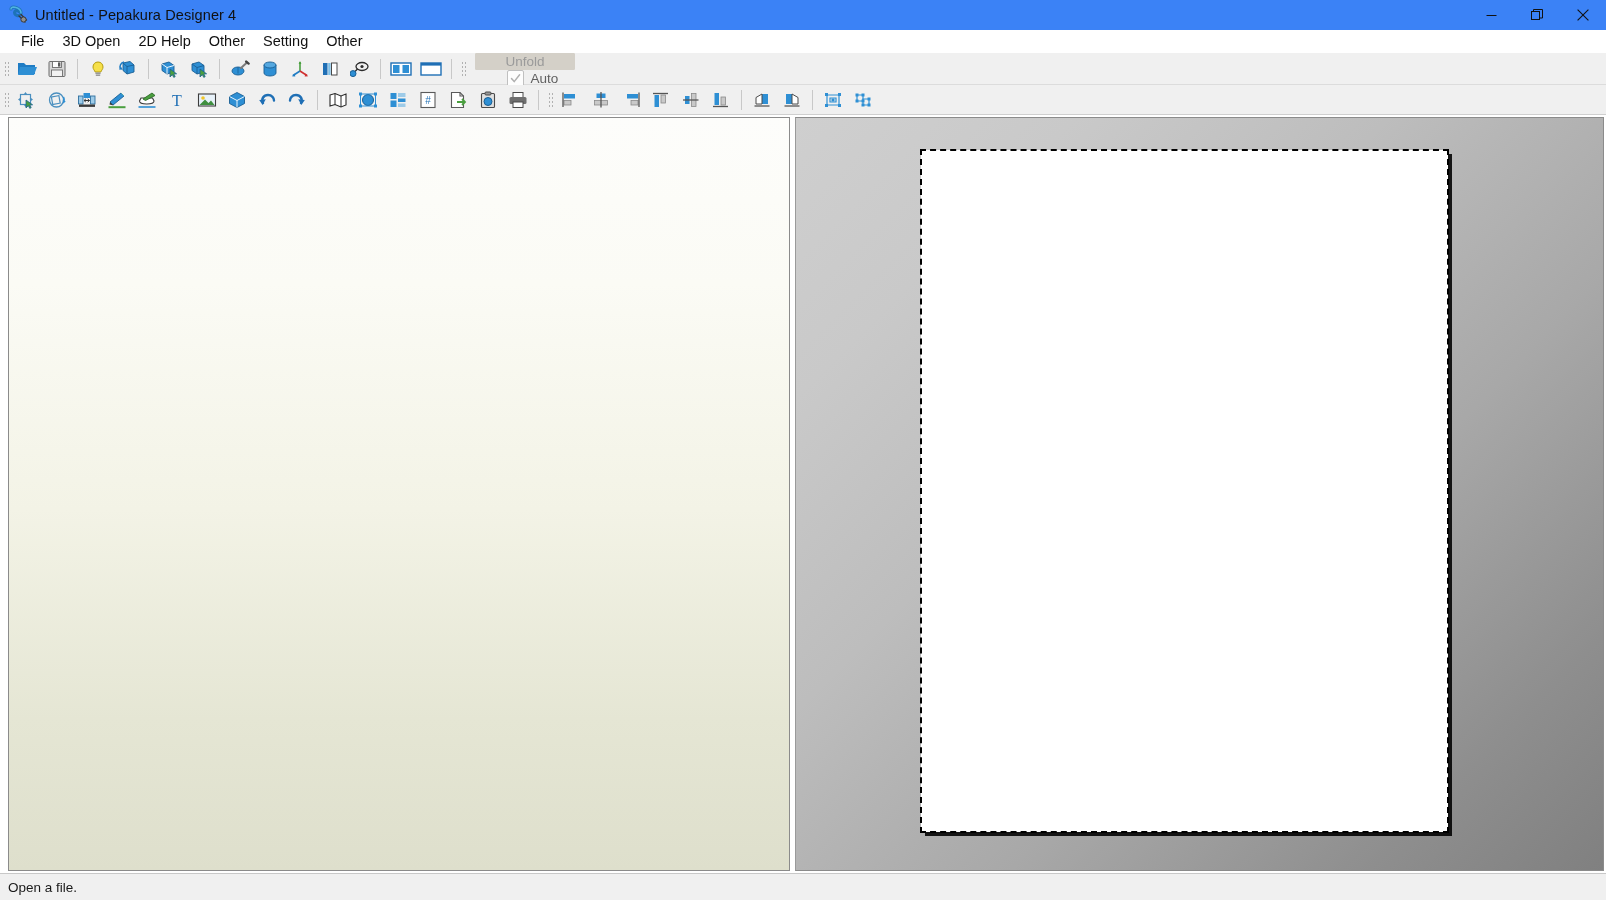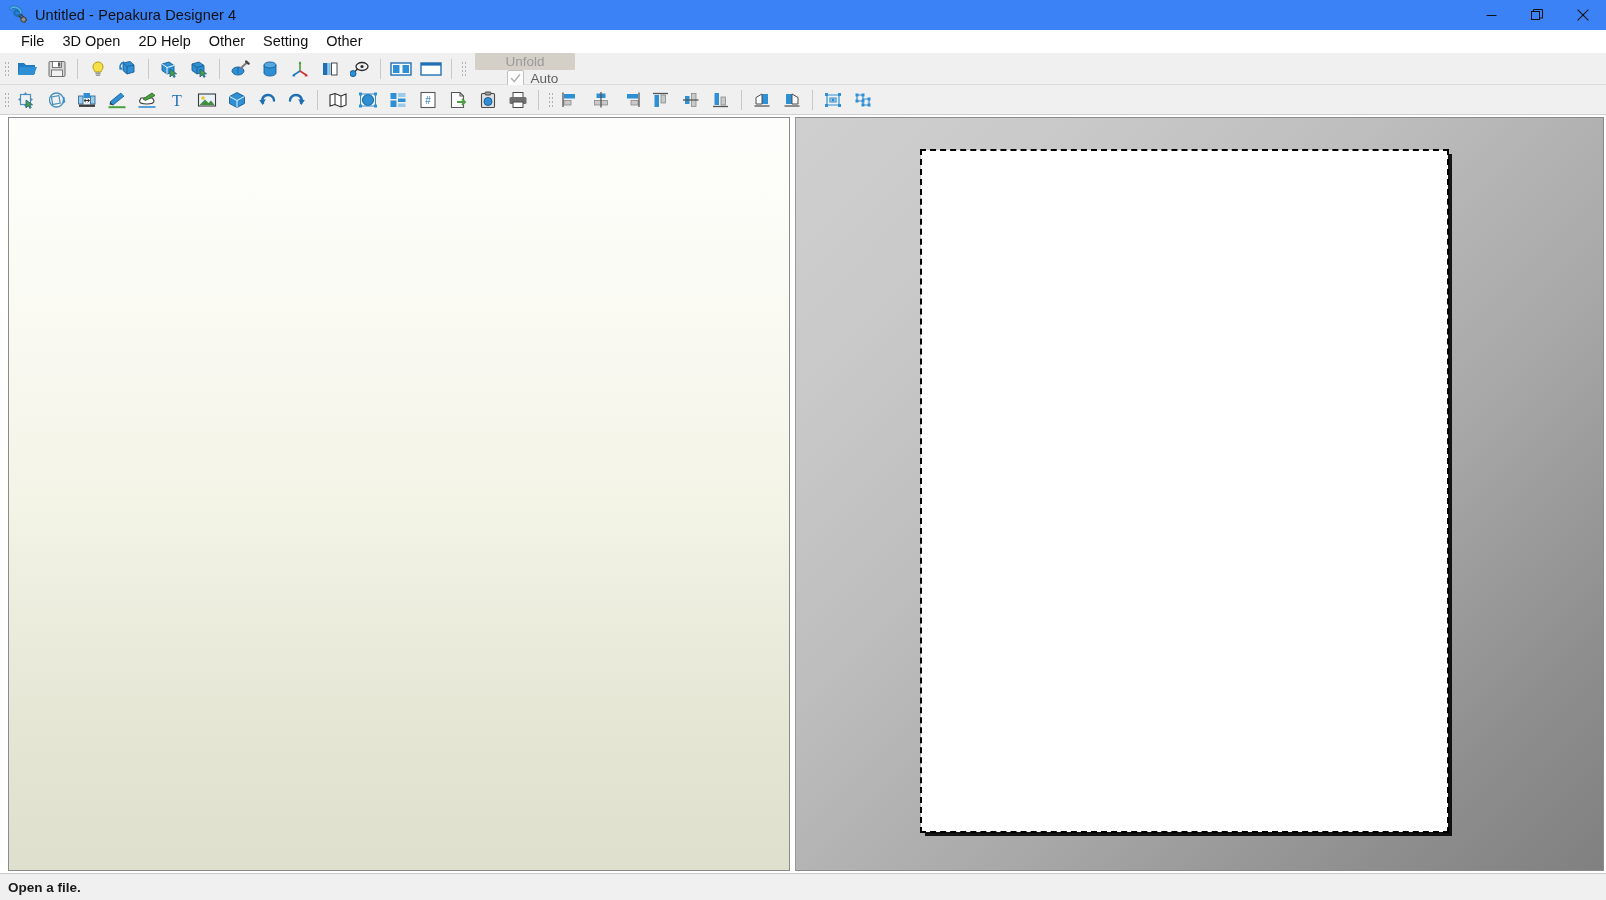--- a/index.html
+++ b/index.html
@@ -83,21 +83,21 @@
   .paper{
     position:absolute;left:125px;top:32px;width:527px;height:682px;
     background:#ffffff;
     outline:2px dashed #000000;outline-offset:-1px;
     box-shadow:4px 4px 0 0 rgba(0,0,0,0.88);
   }
 
   
   .statusbar{
     height:26px;min-height:26px;background:#f0f0f0;border-top:1px solid #c8c8c8;
-    display:flex;align-items:center;padding-left:8px;font-weight:bold;
+    display:flex;align-items:center;padding-left:8px;
   }
   .status-text{font-size:13.5px;color:#1a1a1a;}
 
   
   .annot{position:absolute;left:3px;top:28px;width:44px;height:26px;pointer-events:none;}
 </style>
 </head>
 <body>
 
 <div class="app">

